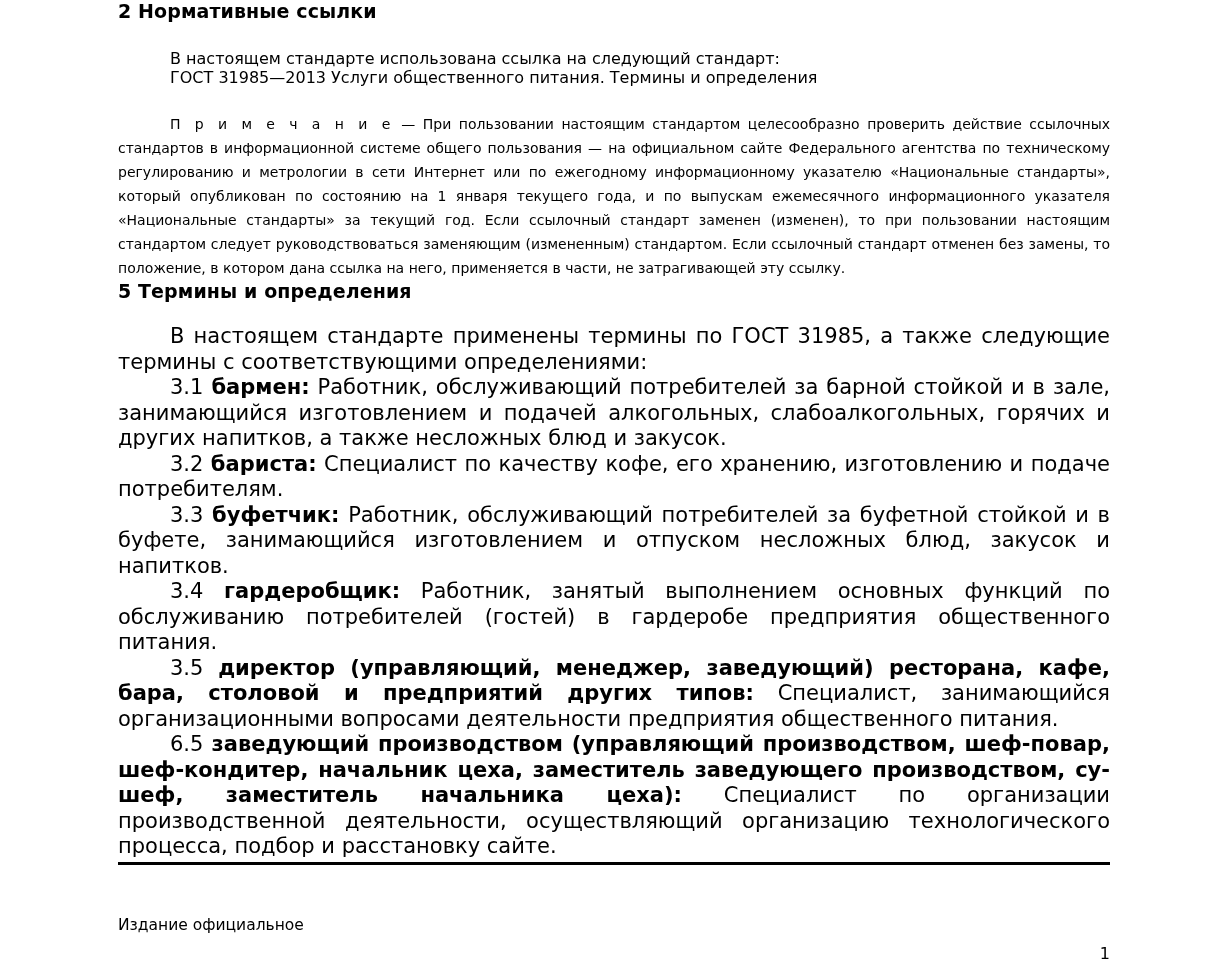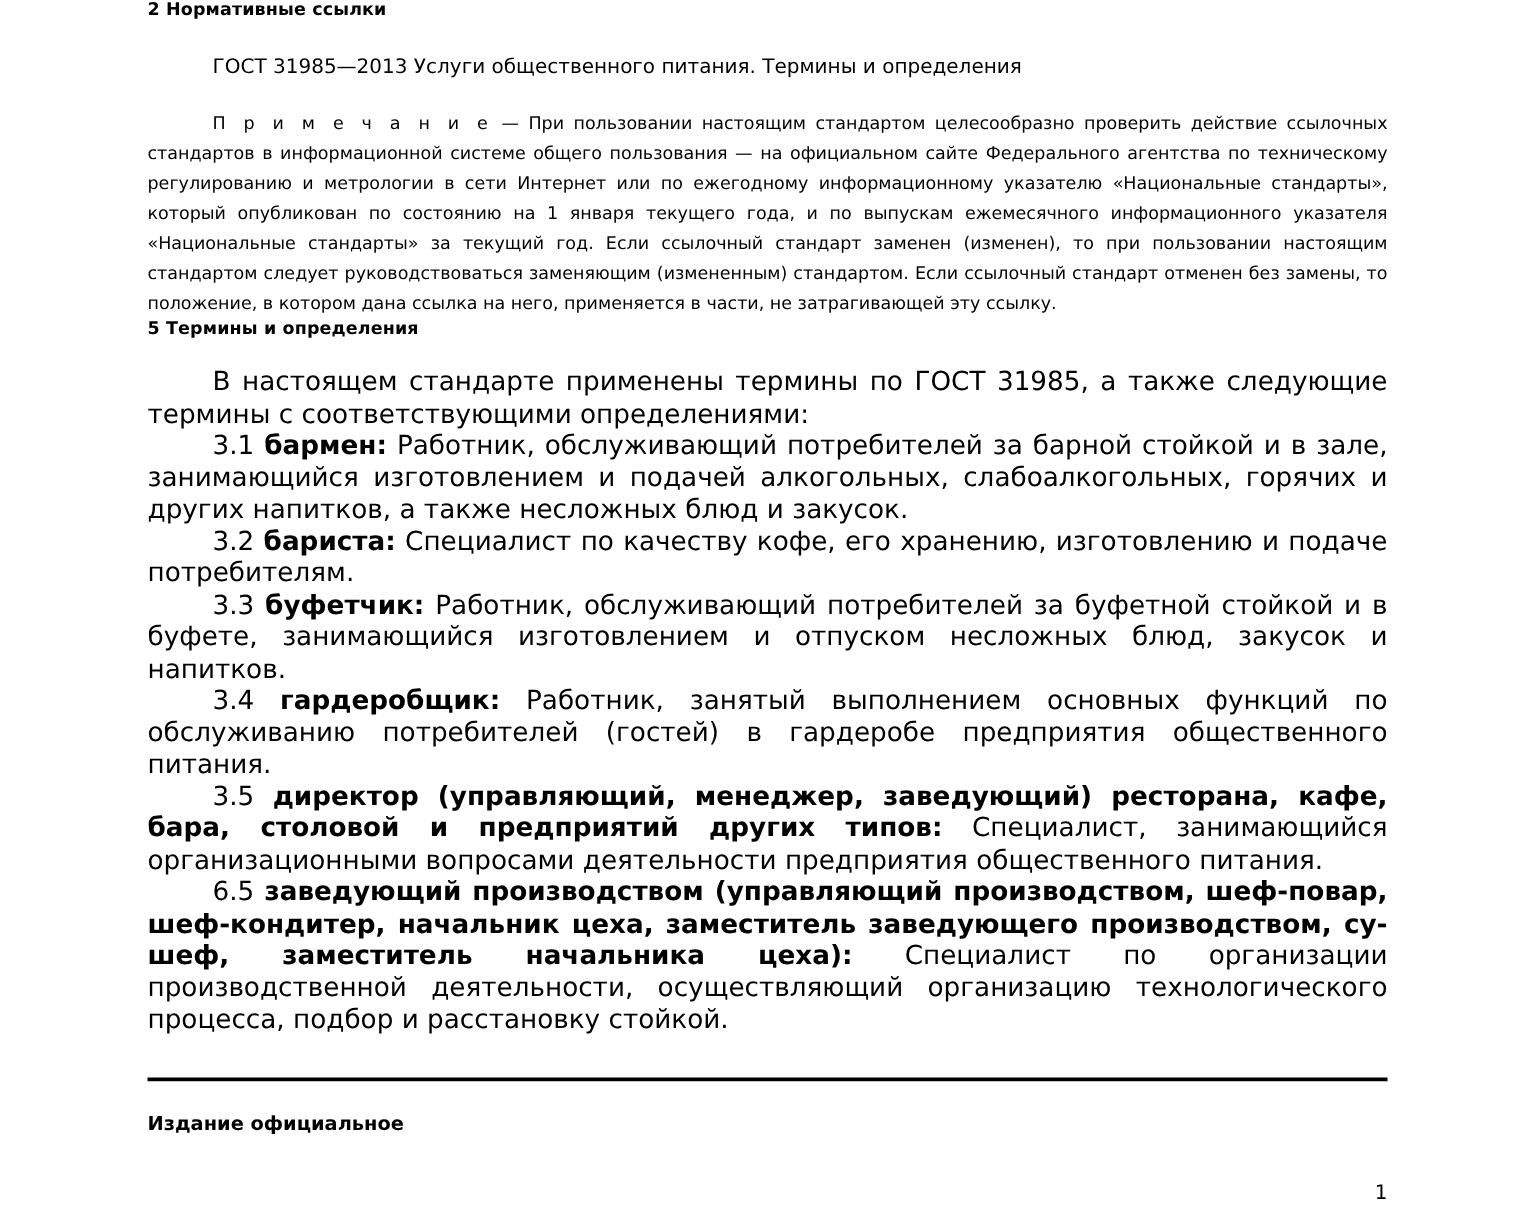--- a/index.html
+++ b/index.html
@@ -16,21 +16,21 @@
     overflow: hidden;
   }
   .page {
     position: relative;
     width: 1220px;
     height: 976px;
     box-sizing: border-box;
     padding: 0 110px 0 118px;
   }
   h2.section-title {
-    font-size: 14px;
+    font-size: 19px;
     font-weight: bold;
     margin: 0;
     padding: 0;
     letter-spacing: 0.1px;
   }
   .sec2-title { padding-top: 14px; padding-left: 52px; }
   .sec3-title { padding-top: 24px; padding-left: 52px; }
 
   p {
     margin: 0;
@@ -80,39 +80,40 @@
     position: absolute;
     left: 118px;
     right: 110px;
     top: 862px;
     height: 3px;
     background: #000;
   }
   .footer-note {
     position: absolute;
     left: 118px;
-    top: 890px;
+    top: 916px;
     font-size: 15.5px;
-    font-weight: bold;
+    font-weight: normal;
   }
   .page-number {
     position: absolute;
     right: 110px;
     top: 944px;
     font-size: 16px;
   }
 </style>
 </head>
 <body>
 
 <div class="page">
 
   <h2 class="section-title sec2-title">2 Нормативные ссылки</h2>
 
   <div class="intro">
+    <div>В настоящем стандарте использована ссылка на следующий стандарт:</div>
     <div>ГОСТ 31985—2013 Услуги общественного питания. Термины и определения</div>
   </div>
 
   <p class="note">
     <span class="note-indent"></span><span class="note-label">П р и м е ч а н и е</span><span> — </span><span>При пользовании настоящим стандартом целесообразно проверить действие ссылочных стандартов в информационной системе общего пользования — на официальном сайте Федерального агентства по техническому регулированию и метрологии в сети Интернет или по ежегодному информационному указателю «Национальные стандарты», который опубликован по состоянию на 1 января текущего года, и по выпускам ежемесячного информационного указателя «Национальные стандарты» за текущий год. Если ссылочный стандарт заменен (изменен), то при пользовании настоящим стандартом следует руководствоваться заменяющим (измененным) стандартом. Если ссылочный стандарт отменен без замены, то положение, в котором дана ссылка на него, применяется в части, не затрагивающей эту ссылку.</span>
   </p>
 
   <h2 class="section-title sec3-title">5 Термины и определения</h2>
 
   <div class="body-text">
@@ -147,21 +148,21 @@
 
     <p class="para">
       <span class="indent"></span><span>3.5</span>
       <b>директор (управляющий, менеджер, заведующий) ресторана, кафе, бара, столовой и предприятий других типов:</b>
       <span>Специалист, занимающийся организационными вопросами деятельности предприятия общественного питания.</span>
     </p>
 
     <p class="para">
       <span class="indent"></span><span>6.5</span>
       <b>заведующий производством (управляющий производством, шеф-повар, шеф-кондитер, начальник цеха, заместитель заведующего производством, су-шеф, заместитель начальника цеха):</b>
-      <span>Специалист по организации производственной деятельности, осуществляющий организацию технологического процесса, подбор и расстановку стойкой.</span>
+      <span>Специалист по организации производственной деятельности, осуществляющий организацию технологического процесса, подбор и расстановку сайте.</span>
     </p>
 
   </div>
 
   <div class="rule"></div>
 
   <div class="footer-note">Издание официальное</div>
 
   <div class="page-number">1</div>
 

